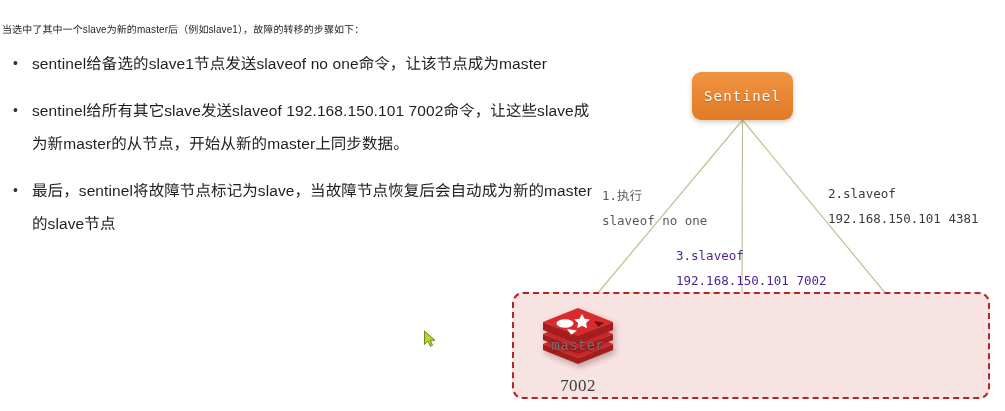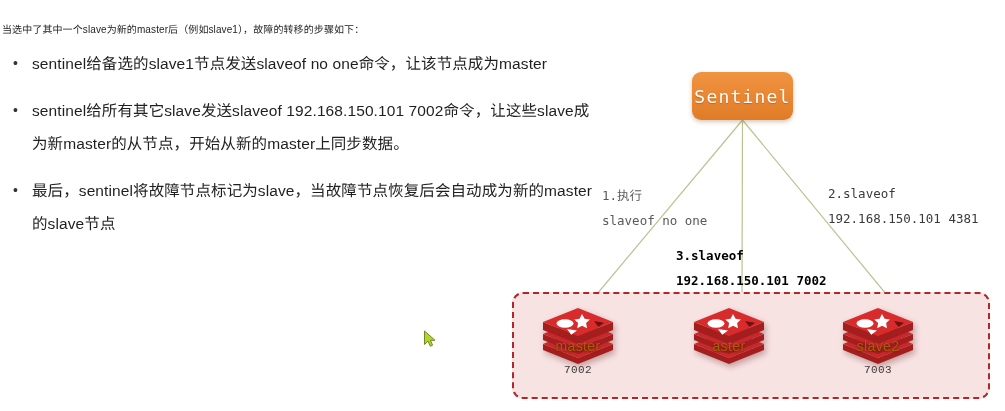--- a/index.html
+++ b/index.html
@@ -87,21 +87,21 @@
     height: 48px;
     border-radius: 9px;
     background: linear-gradient(180deg, #ef9440 0%, #ea8836 45%, #e07c27 100%);
     box-shadow: 0 2px 4px rgba(120, 70, 20, 0.30);
     display: flex;
     align-items: center;
     justify-content: center;
   }
   #sentinel-label {
     font-family: "DejaVu Sans Mono", "Liberation Mono", monospace;
-    font-size: 18px;
+    font-size: 14px;
     color: #ffffff;
     letter-spacing: 1.2px;
     text-shadow: 0 1px 1px rgba(140, 70, 10, 0.45);
   }
 
   #connector-svg {
     position: absolute;
     left: 0;
     top: 0;
     width: 515px;
@@ -112,21 +112,21 @@
   .edge-label {
     position: absolute;
     font-family: "DejaVu Sans Mono", "Liberation Mono", monospace;
     font-size: 12.5px;
     line-height: 25px;
     color: #4a4a4a;
     white-space: pre;
   }
   #edge-label-1 { left: 112px; top: 183px; color: #595959; }
   #edge-label-2 { left: 338px; top: 181px; color: #3a3a3a; }
-  #edge-label-3 { left: 186px; top: 243px; color: #000000; font-weight: bold; }
+  #edge-label-3 { left: 186px; top: 243px; color: #4c1d95; }
 
   
   #cluster-box {
     position: absolute;
     left: 22px;
     top: 292px;
     width: 478px;
     height: 107px;
     box-sizing: border-box;
     background: #f8e3e3;
@@ -154,32 +154,32 @@
     display: block;
     width: 78px;
     height: 64px;
     filter: drop-shadow(2px 3px 3px rgba(90, 20, 20, 0.35));
   }
   .node-name {
     position: absolute;
     left: 0;
     right: 0;
     top: 38px;
-    font-family: Liberation Sans, sans-serif;
+    font-family: Liberation Mono, monospace;
     font-size: 14px;
-    color: #a16207;
+    color: #737373;
     letter-spacing: 0.4px;
     text-shadow: 0 1px 2px rgba(110, 10, 10, 0.75);
     overflow: hidden;
     white-space: nowrap;
   }
   .node-port {
-    margin-top: 0;
-    font-family: Liberation Mono, monospace;
-    font-size: 11px;
+    margin-top: 12px;
+    font-family: Liberation Serif, serif;
+    font-size: 17px;
     color: #3c3c3c;
     letter-spacing: 0.4px;
   }
 
   
   #mouse-cursor {
     position: absolute;
     left: 423px;
     top: 330px;
     width: 14px;
@@ -252,57 +252,20 @@
           <path d="M28 29 l10 1.6 -5.8 4.2 Z" fill="#ffffff"></path>
           <path d="M55 21 l10 1.8 -5.6 4.3 Z" fill="#6d1111"></path>
         </g>
       </svg>
       <div class="node-name">master</div>
     </div>
     <div class="node-port">7002</div>
   </div>
 
   <div class="redis-node" id="node-slave1">
-    <div class="redis-icon-wrap">
-      <svg viewBox="0 0 78 64" xmlns="http://www.w3.org/2000/svg">
-        <g>
-          <path d="M4 44 L39 58 L74 44 L74 50 L39 64 L4 50 Z" fill="#a41e1e"></path>
-          <path d="M4 44 L39 58 L74 44 L74 44 L39 30 L4 44 Z" fill="#c6282c"></path>
-          <path d="M4 34 L39 48 L74 34 L74 40 L39 54 L4 40 Z" fill="#a41e1e"></path>
-          <path d="M4 34 L39 48 L74 34 L74 34 L39 20 L4 34 Z" fill="#c6282c"></path>
-          <path d="M4 22 L39 36 L74 22 L74 30 L39 44 L4 30 Z" fill="#a41e1e"></path>
-          <path d="M4 22 L39 8 L74 22 L39 36 Z" fill="#d82c2c"></path>
-          <ellipse cx="26" cy="23.5" rx="8.5" ry="4.2" fill="#ffffff"></ellipse>
-          <path d="M43 14 l2.6 4.7 5.3 0.9 -3.8 3.5 0.9 5.2 -4.9 -2.6 -4.9 2.6 0.9 -5.2 -3.8 -3.5 5.3 -0.9 Z" fill="#ffffff"></path>
-          <path d="M28 29 l10 1.6 -5.8 4.2 Z" fill="#ffffff"></path>
-          <path d="M55 21 l10 1.8 -5.6 4.3 Z" fill="#6d1111"></path>
-        </g>
-      </svg>
-      <div class="node-name">aster</div>
-    </div>
   </div>
 
-  <div class="redis-node" id="node-slave2">
-    <div class="redis-icon-wrap">
-      <svg viewBox="0 0 78 64" xmlns="http://www.w3.org/2000/svg">
-        <g>
-          <path d="M4 44 L39 58 L74 44 L74 50 L39 64 L4 50 Z" fill="#a41e1e"></path>
-          <path d="M4 44 L39 58 L74 44 L74 44 L39 30 L4 44 Z" fill="#c6282c"></path>
-          <path d="M4 34 L39 48 L74 34 L74 40 L39 54 L4 40 Z" fill="#a41e1e"></path>
-          <path d="M4 34 L39 48 L74 34 L74 34 L39 20 L4 34 Z" fill="#c6282c"></path>
-          <path d="M4 22 L39 36 L74 22 L74 30 L39 44 L4 30 Z" fill="#a41e1e"></path>
-          <path d="M4 22 L39 8 L74 22 L39 36 Z" fill="#d82c2c"></path>
-          <ellipse cx="26" cy="23.5" rx="8.5" ry="4.2" fill="#ffffff"></ellipse>
-          <path d="M43 14 l2.6 4.7 5.3 0.9 -3.8 3.5 0.9 5.2 -4.9 -2.6 -4.9 2.6 0.9 -5.2 -3.8 -3.5 5.3 -0.9 Z" fill="#ffffff"></path>
-          <path d="M28 29 l10 1.6 -5.8 4.2 Z" fill="#ffffff"></path>
-          <path d="M55 21 l10 1.8 -5.6 4.3 Z" fill="#6d1111"></path>
-        </g>
-      </svg>
-      <div class="node-name">slave2</div>
-    </div>
-    <div class="node-port">7003</div>
-  </div>
 
 </div>
 
 <svg id="mouse-cursor" viewBox="0 0 14 18" xmlns="http://www.w3.org/2000/svg">
   <path d="M1.5 1 L1.5 14.5 L5 11 L7.3 16.2 L9.6 15.2 L7.4 10.3 L12 10.3 Z" fill="#b5d334" stroke="#6f8a1e" stroke-width="1"></path>
 </svg>
 
 </body></html>

